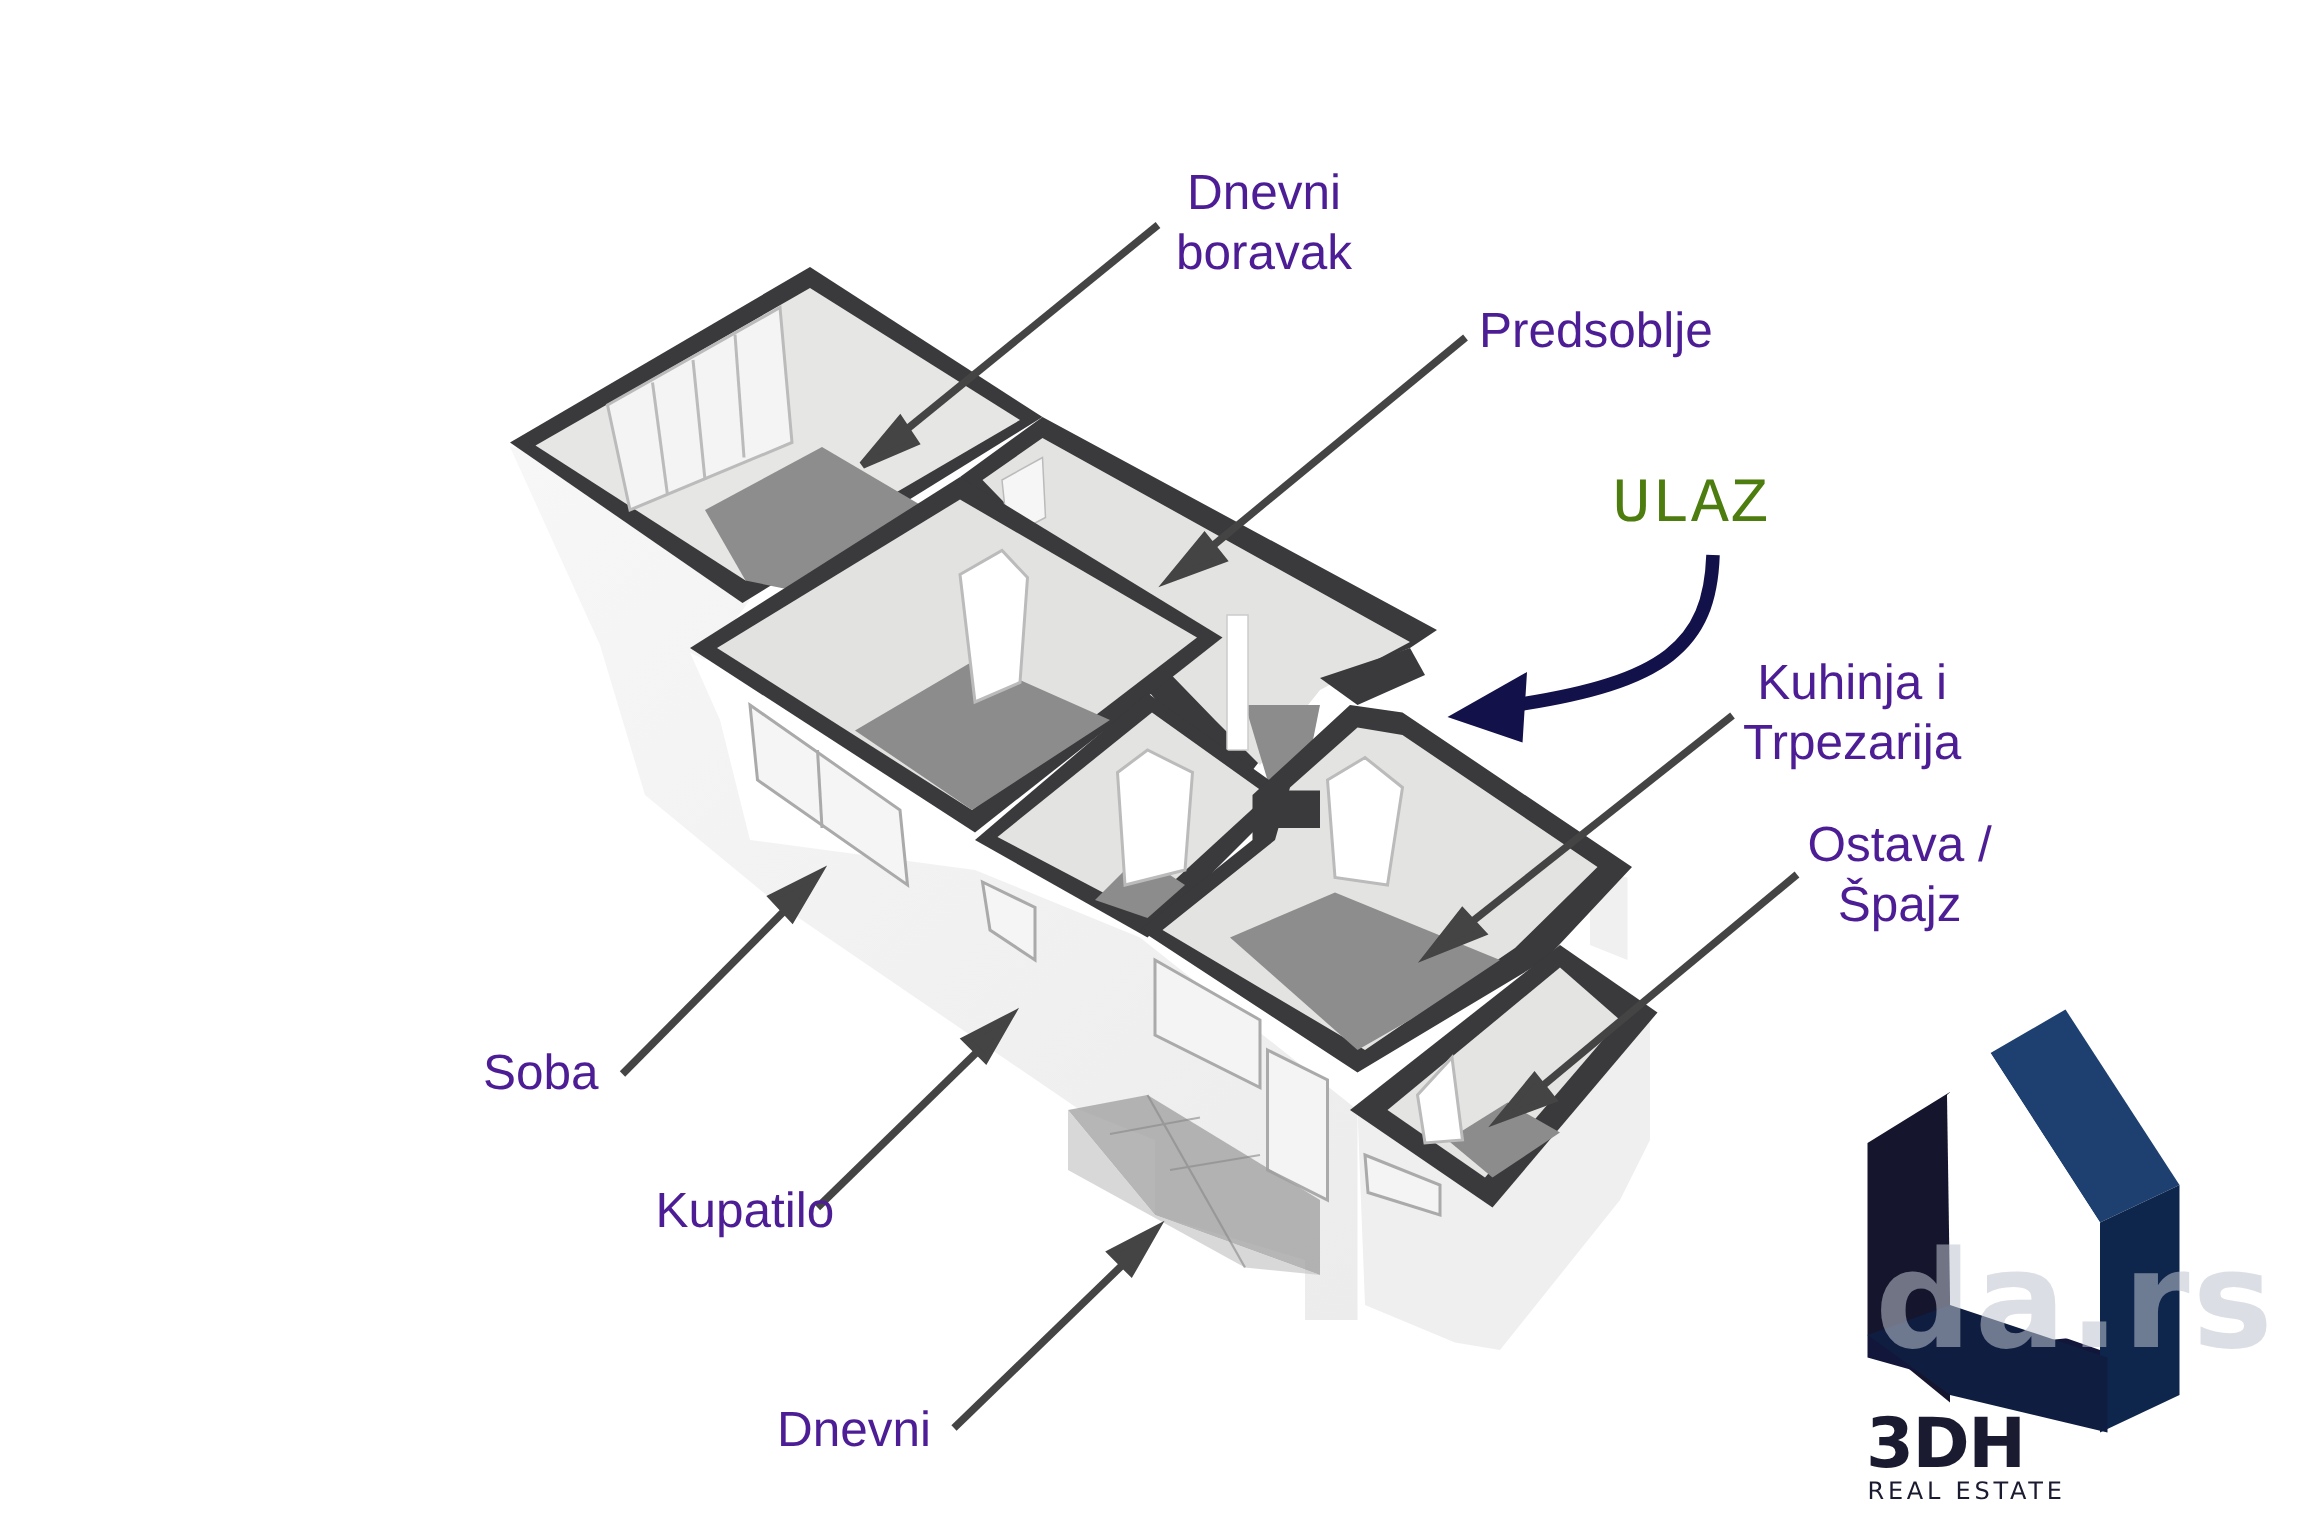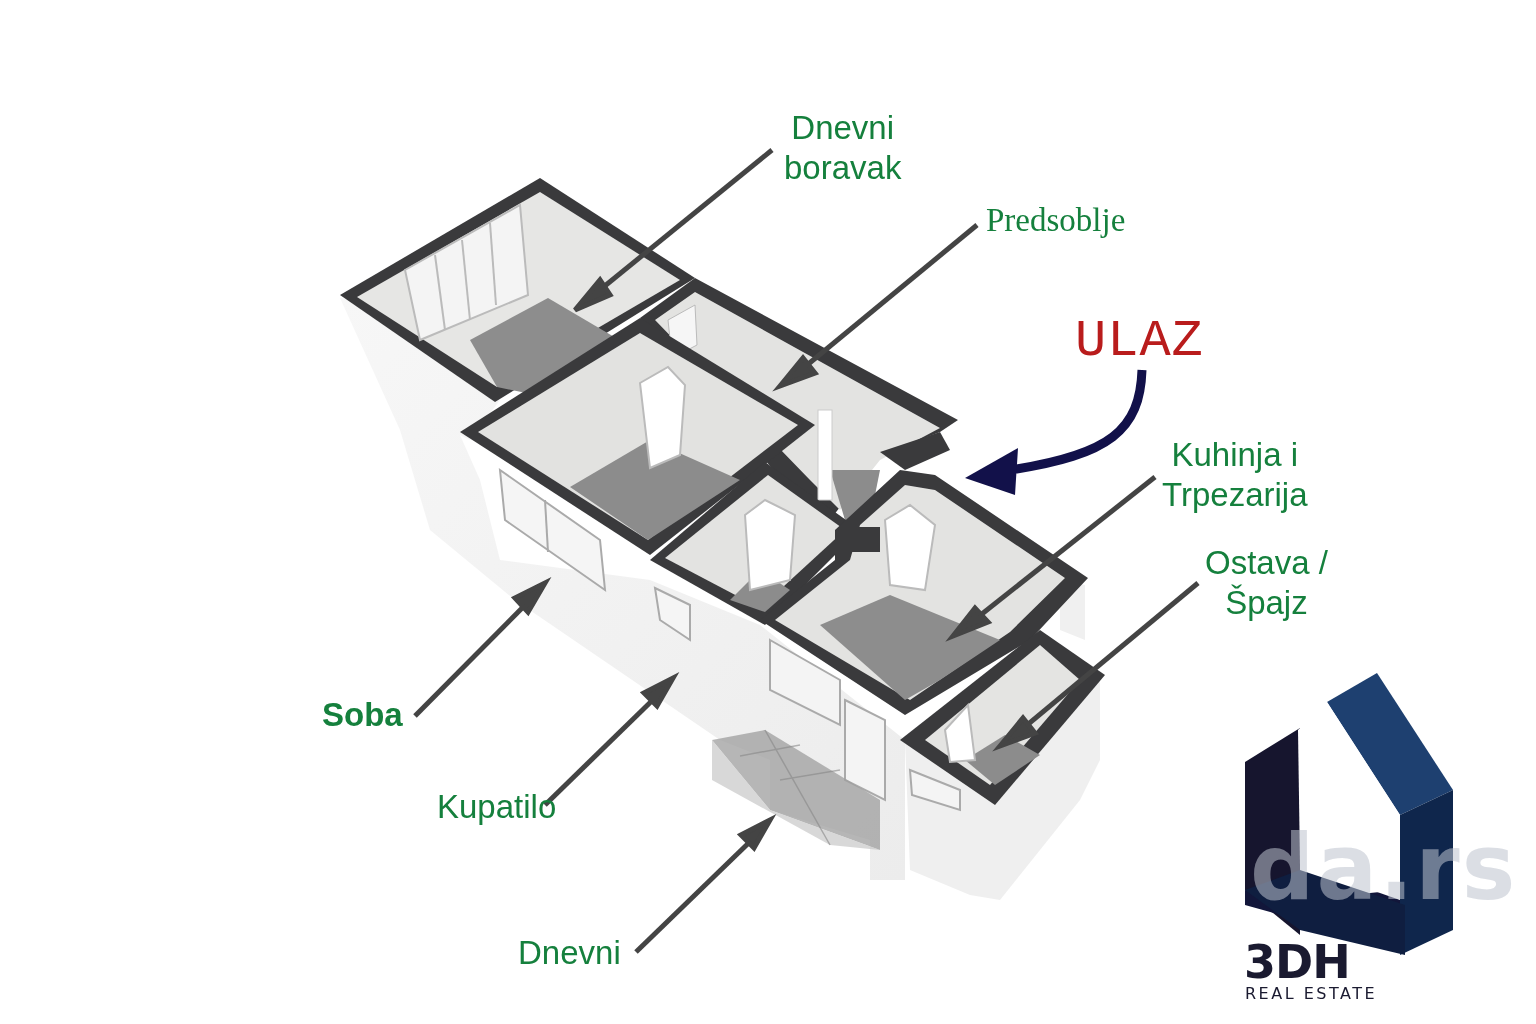--- a/index.html
+++ b/index.html
@@ -1,19 +1,19 @@
 <!DOCTYPE html>
 <html><head>
 <meta charset="utf-8">
 <style>
   html,body{margin:0;padding:0;background:#ffffff;}
   body{width:1536px;height:1024px;position:relative;overflow:hidden;font-family:"Liberation Sans",sans-serif;}
   #stage{position:absolute;left:0;top:0;width:1536px;height:1024px;}
-  .label{position:absolute;color:#15803d;font-size:33px;line-height:40px;text-align:center;white-space:nowrap;}
-  .ulaz{position:absolute;font-family:"Liberation Mono","DejaVu Sans Mono",monospace;font-size:52px;color:#b91c1c;letter-spacing:1px;}
+  .label{position:absolute;color:#4c1d95;font-size:33px;line-height:40px;text-align:center;white-space:nowrap;}
+  .ulaz{position:absolute;font-family:"Liberation Mono","DejaVu Sans Mono",monospace;font-size:42px;color:#4d7c0f;letter-spacing:1px;}
   .brand-main{position:absolute;font-family:"DejaVu Sans","Liberation Sans",sans-serif;font-weight:bold;font-size:46px;color:#1a1a30;letter-spacing:-1px;}
   .brand-sub{position:absolute;font-family:"DejaVu Sans","Liberation Sans",sans-serif;font-size:16px;color:#1a1a30;letter-spacing:2.5px;}
   .watermark{position:absolute;font-family:"DejaVu Sans","Liberation Sans",sans-serif;font-size:90px;color:rgba(190,195,205,0.55);letter-spacing:2px;font-weight:bold;}
 </style>
 </head>
 <body>
 
 <div id="stage">
 <svg width="1536" height="1024" viewBox="0 0 1536 1024" xmlns="http://www.w3.org/2000/svg">
   <defs>
@@ -134,32 +134,32 @@
     <polygon points="1245,890 1300,870 1405,905 1405,955 1300,930" fill="#0f1e40"></polygon>
     <polygon points="1298,730 1300,865 1400,900 1400,815 1327,702" fill="#ffffff"></polygon>
   </g>
 </svg>
 
   
   <div class="label" style="left:784px;top:108px;">
     <div>Dnevni</div>
     <div>boravak</div>
   </div>
-  <div class="label" style="left:986px;top:200px;font-family:Liberation Serif, serif;">
+  <div class="label" style="left:986px;top:200px;">
     <div>Predsoblje</div>
   </div>
   <div class="label" style="left:1205px;top:543px;">
     <div>Ostava /</div>
     <div>Špajz</div>
   </div>
   <div class="label" style="left:1162px;top:435px;">
     <div>Kuhinja i</div>
     <div>Trpezarija</div>
   </div>
-  <div class="label" style="left:322px;top:695px;font-weight:bold;">
+  <div class="label" style="left:322px;top:695px;">
     <div>Soba</div>
   </div>
   <div class="label" style="left:404px;top:787px;margin-left:33px;">
     <div>Kupatilo</div>
   </div>
   <div class="label" style="left:518px;top:933px;">
     <div>Dnevni</div>
   </div>
 
   <div class="ulaz" style="left:1075px;top:312px;">ULAZ</div>

